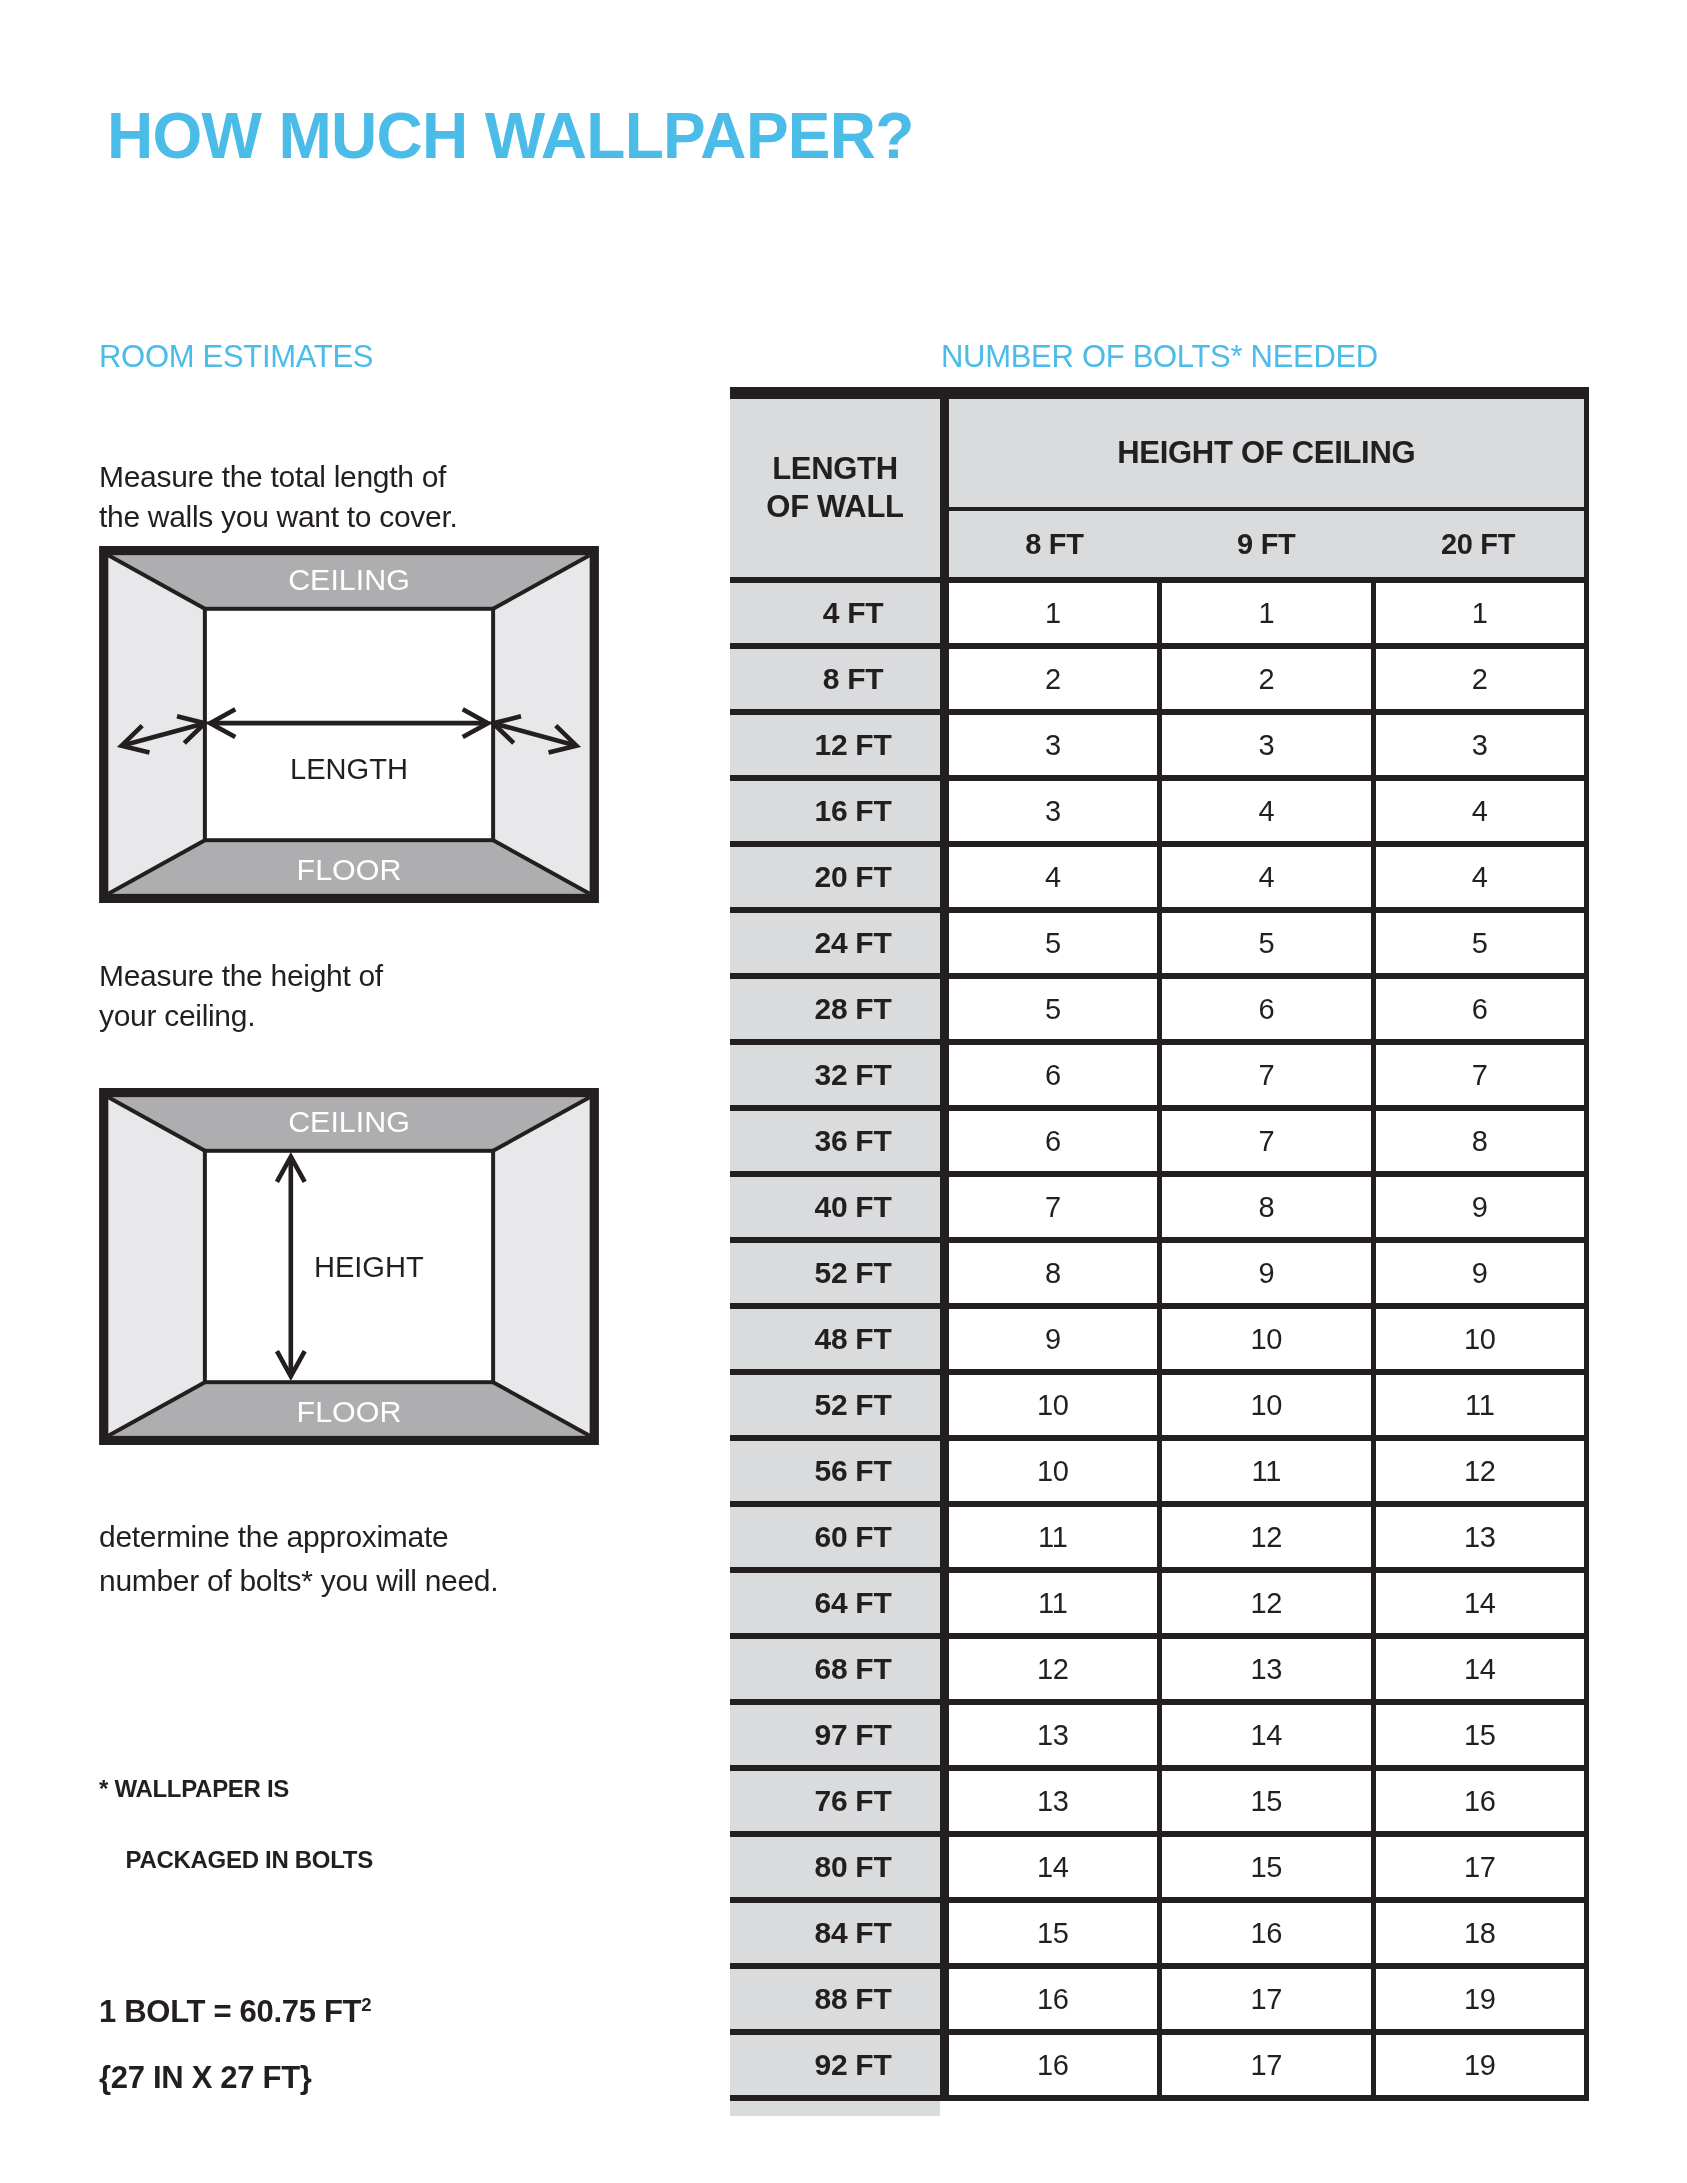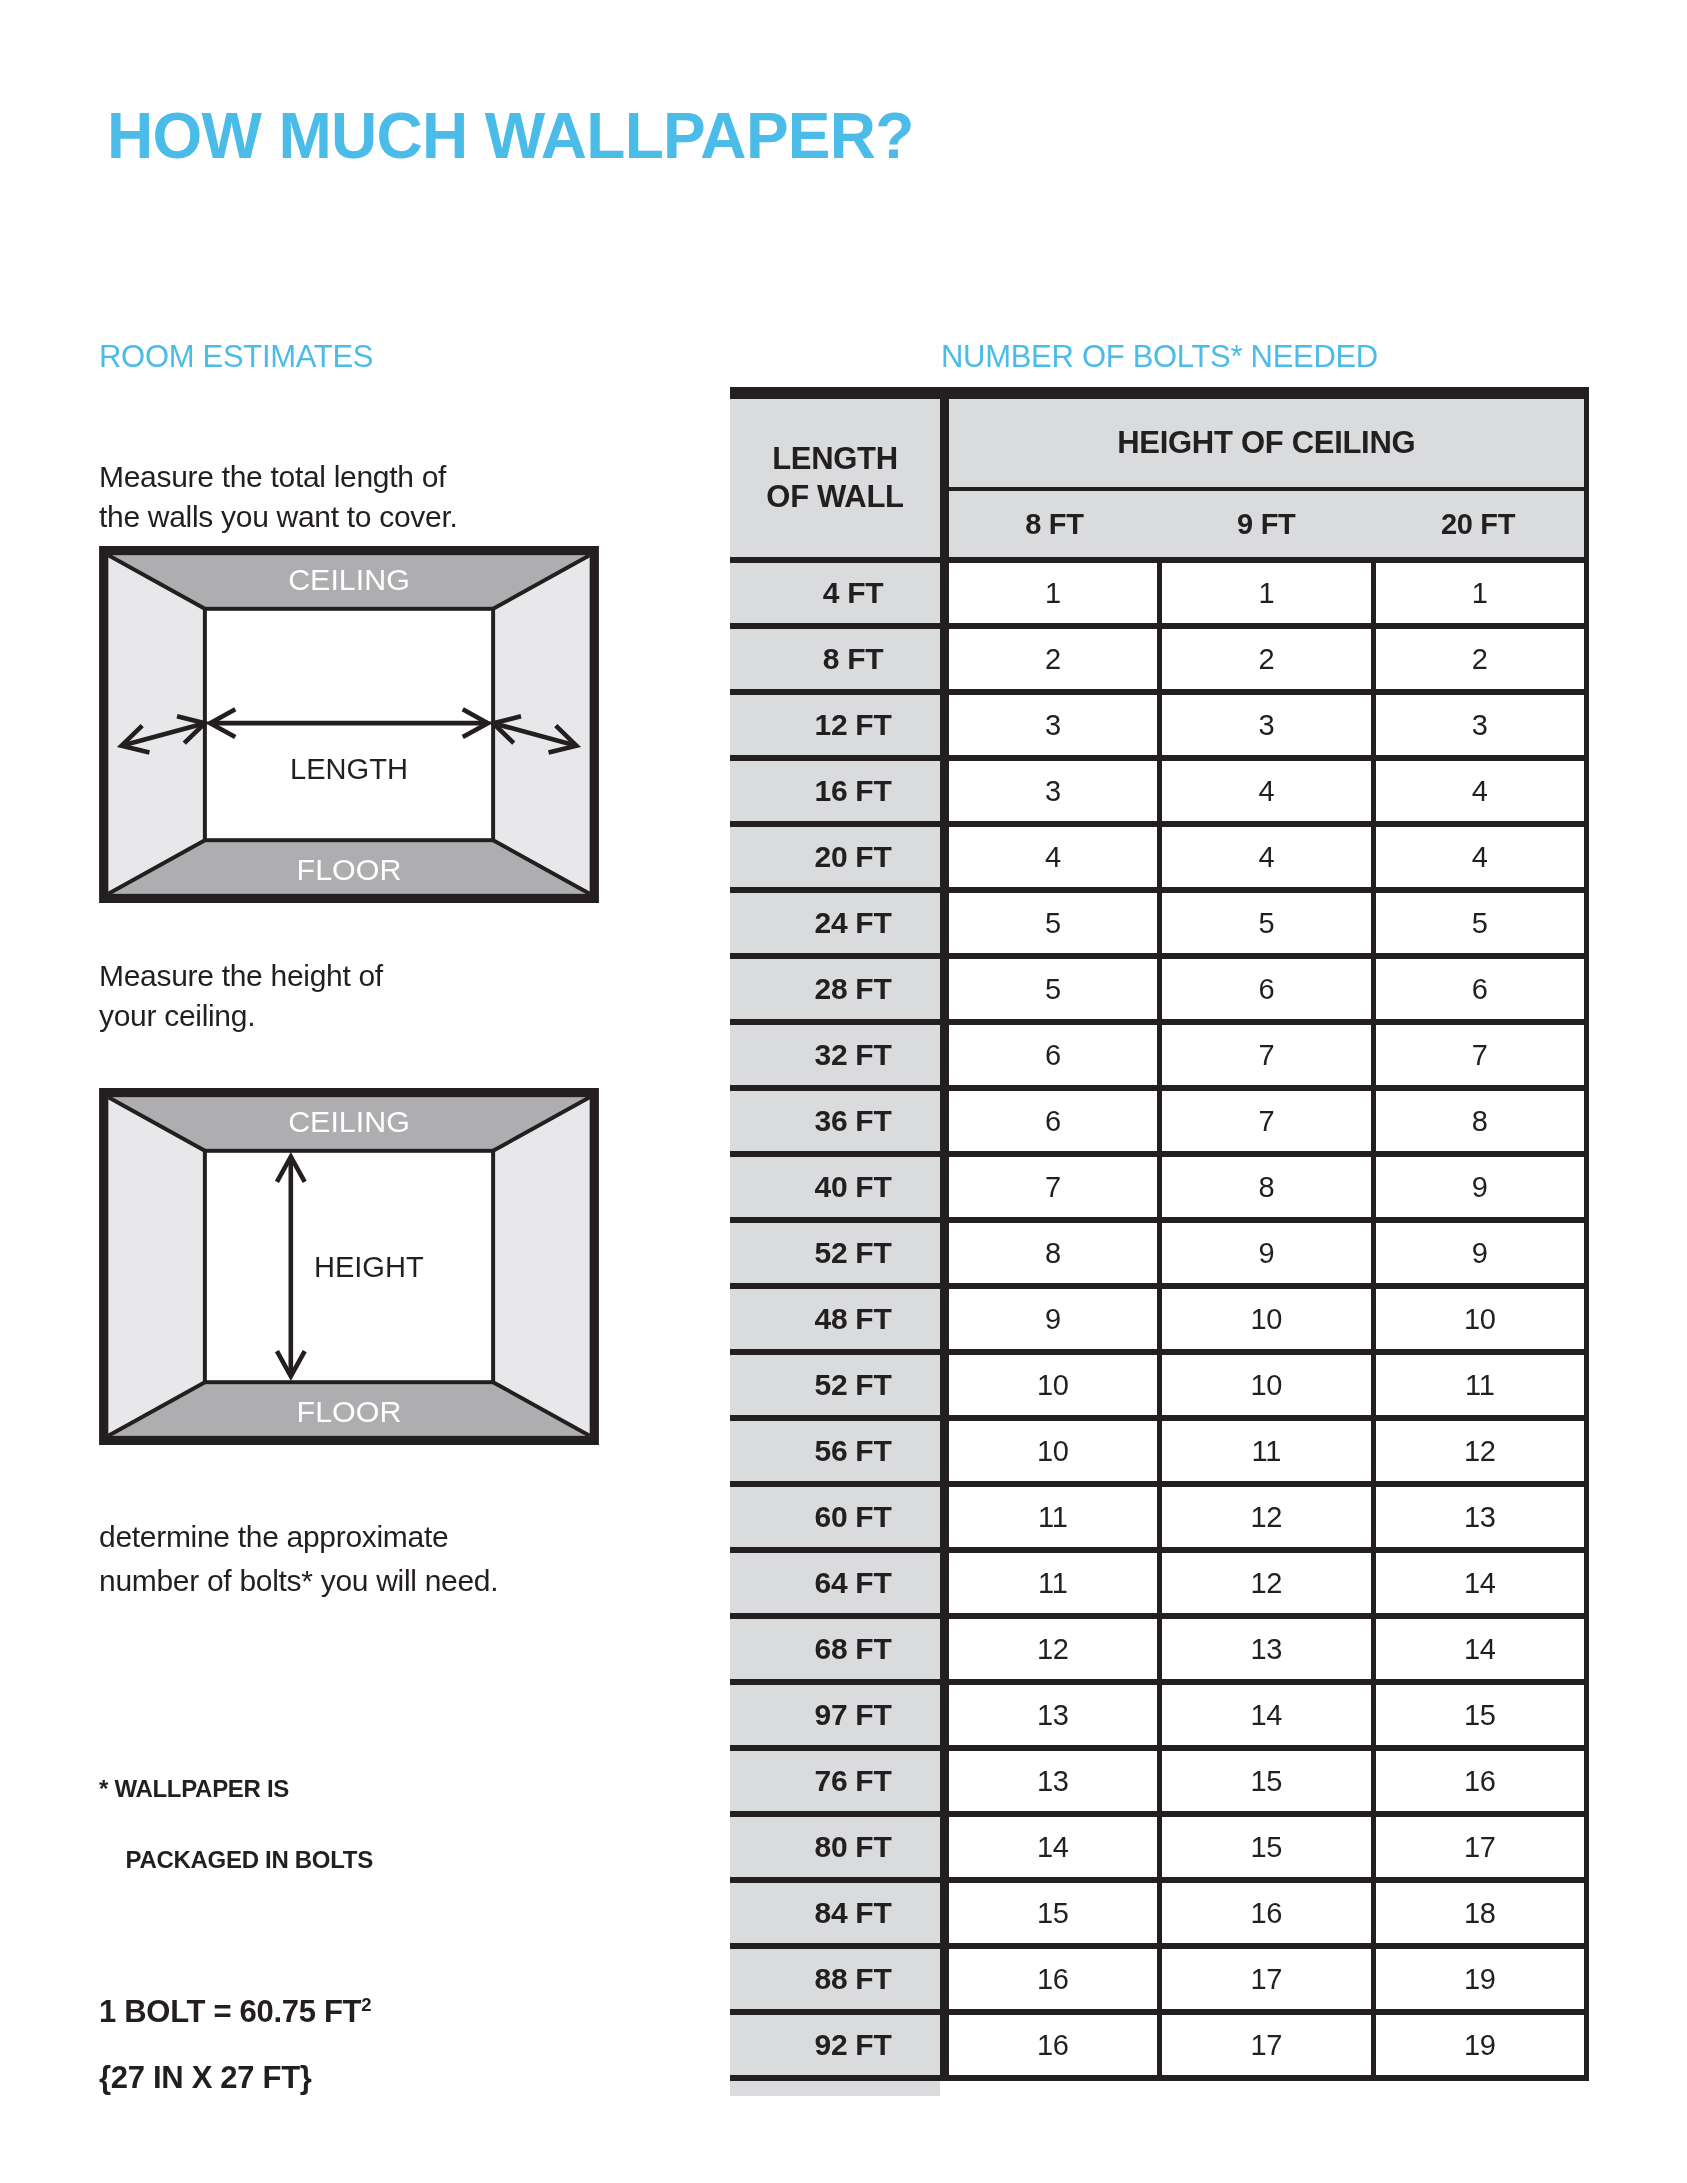--- a/index.html
+++ b/index.html
@@ -53,21 +53,21 @@
   .table-frame{border-right:5.3px solid var(--ink);border-bottom:6.6px solid var(--ink);}
   .header-row{display:flex;background:var(--table_gray);}
   .corner-cell{
     width:210px;flex:0 0 210px;display:flex;flex-direction:column;
     align-items:center;justify-content:center;
     font-size:31px;font-weight:bold;line-height:38px;text-align:center;
   }
   .vdivider{width:8.6px;flex:0 0 8.6px;background:var(--ink);}
   .header-right{flex:1;display:flex;flex-direction:column;}
   .group-header{
-    height:92px;border-bottom:4px solid var(--ink);
+    height:112px;border-bottom:4px solid var(--ink);
     display:flex;align-items:center;justify-content:center;
     font-size:31px;font-weight:bold;
   }
   .subheader{height:66px;display:flex;}
   .subheader .colh{
     flex:1;display:flex;align-items:center;justify-content:center;
     font-size:29px;font-weight:bold;
   }
   .trow{display:flex;height:66px;border-top:6px solid var(--ink);}
   .tlabel{

